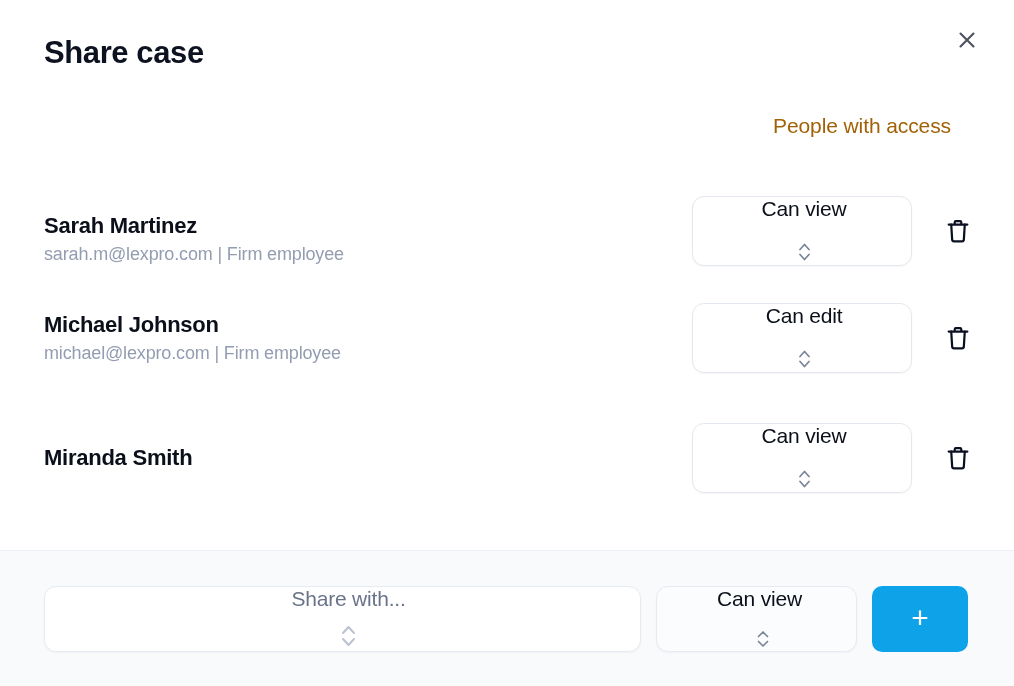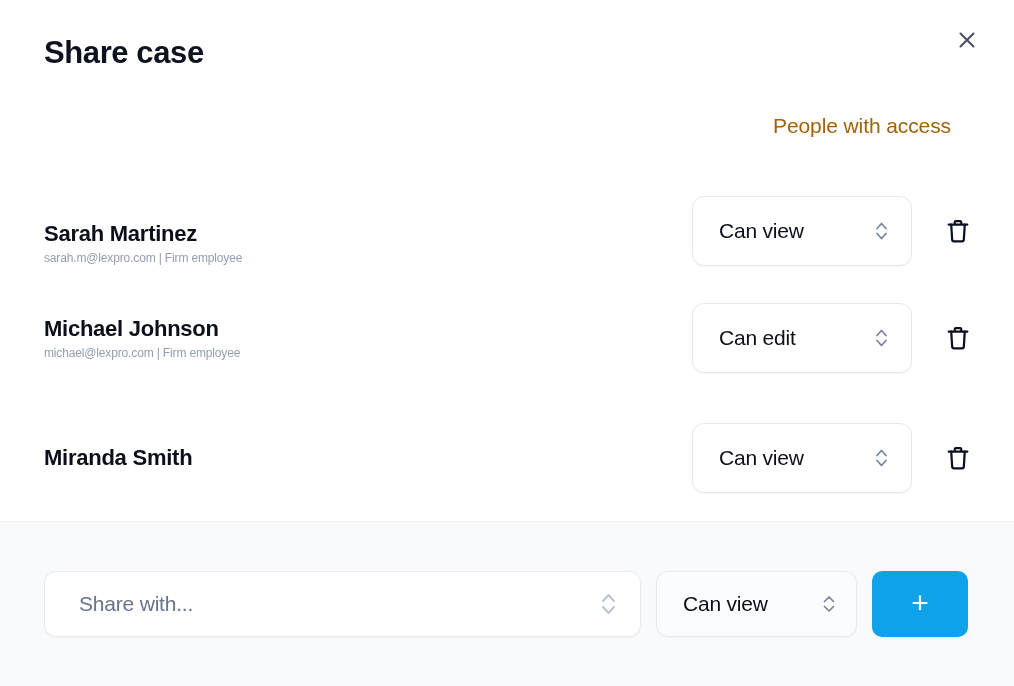--- a/index.html
+++ b/index.html
@@ -89,21 +89,21 @@
     font-size: 22px;
     font-weight: bold;
     color: #0b0f19;
     line-height: 1.3;
     letter-spacing: -0.25px;
     white-space: nowrap;
   }
 
   .person-meta {
     margin-top: 2px;
-    font-size: 12px;
+    font-size: 18px;
     color: #939db1;
     line-height: 1.3;
     letter-spacing: -0.15px;
     white-space: nowrap;
   }
 
   .row-controls {
     display: flex;
     align-items: center;
     flex: 0 0 auto;
@@ -113,20 +113,21 @@
   .select-box {
     position: relative;
     display: flex;
     align-items: center;
     justify-content: space-between;
     background: #ffffff;
     border: 1px solid #e3e8ef;
     border-radius: 12px;
     cursor: pointer;
     box-shadow: 0 1px 2px rgba(16, 24, 40, 0.04);
+    flex-direction: column;
   }
 
   .select-row {
     width: 220px;
     height: 70px;
     padding: 0 22px 0 26px;
   }
 
   .select-row .select-value {
     font-size: 21px;
@@ -153,21 +154,21 @@
     background: transparent;
     border: none;
     cursor: pointer;
     border-radius: 8px;
   }
   .delete-button svg { display: block; }
 
   
   .modal-footer {
     flex: 0 0 auto;
-    height: 165px;
+    height: 136px;
     background: #f8fafc;
     border-top: 1px solid #eef1f6;
     display: flex;
     align-items: center;
     padding: 0 46px 0 44px;
     gap: 15px;
   }
 
   .share-with-select {
     flex: 1 1 auto;

